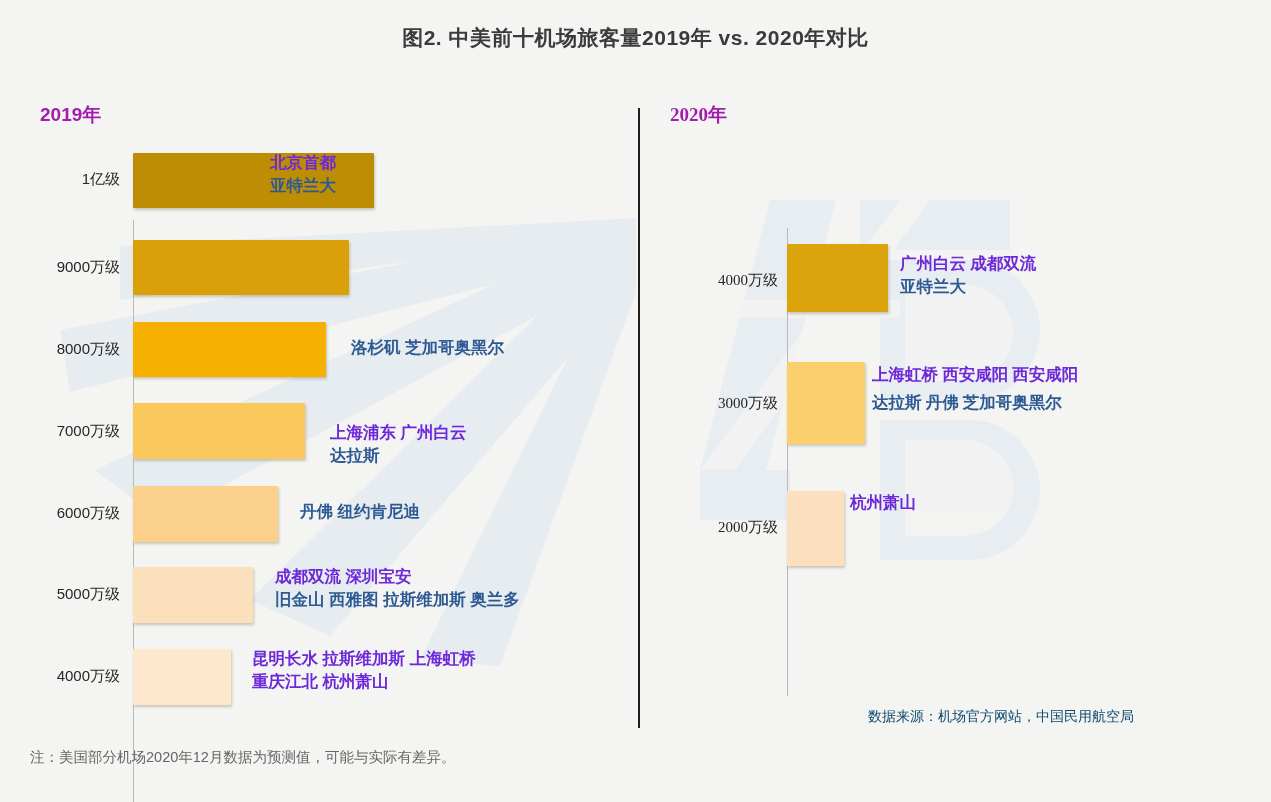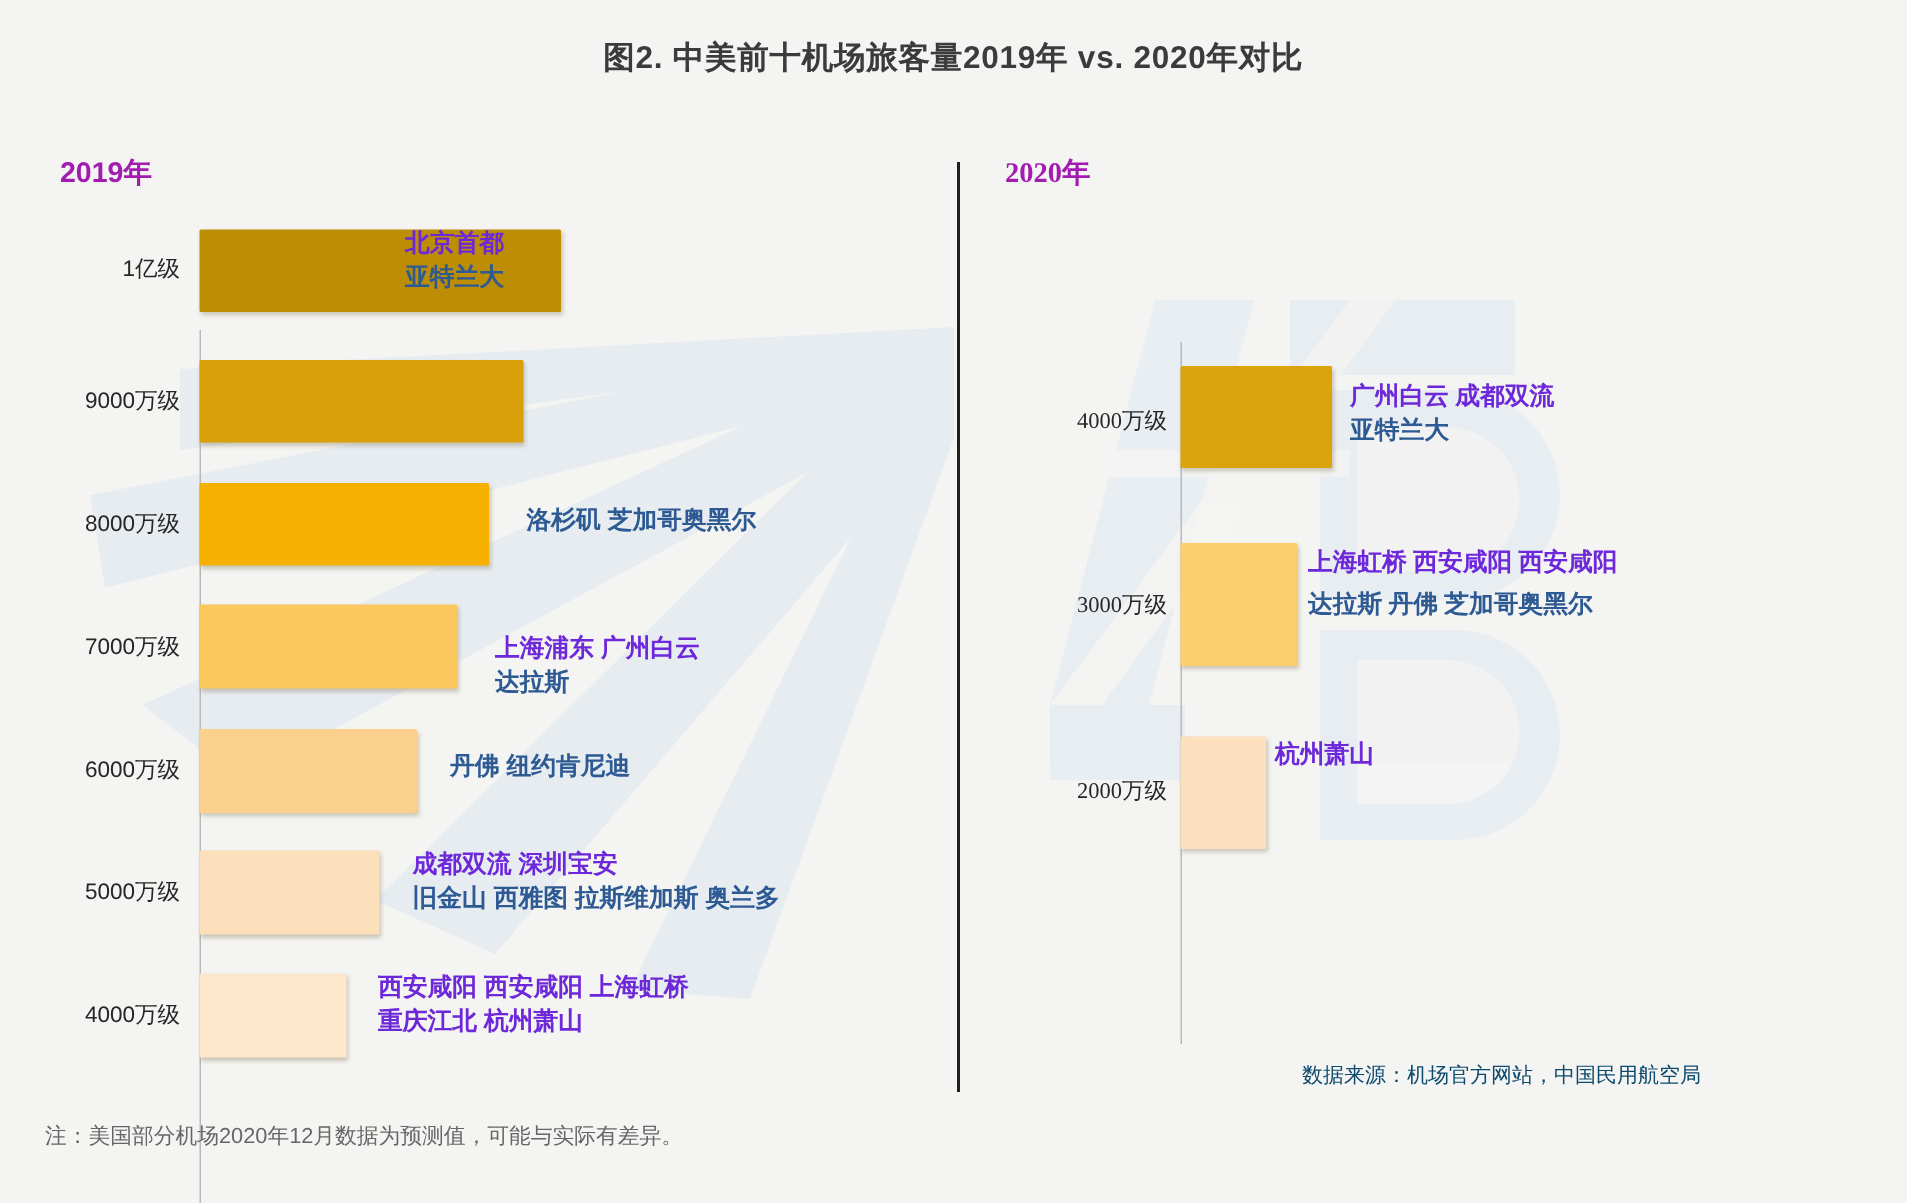--- a/index.html
+++ b/index.html
@@ -136,21 +136,21 @@
     <div class="names" style="left:275px;top:477px;">
       <div class="nline cn">成都双流  深圳宝安</div>
       <div class="nline us">旧金山  西雅图  拉斯维加斯  奥兰多</div>
     </div>
   </div>
 
   <div>
     <div class="cat" style="left:0;width:120px;top:579px;">4000万级</div>
     <div class="bar" style="left:133px;top:561px;width:98px;height:56px;background:#FDE8CE;"></div>
     <div class="names" style="left:252px;top:559px;">
-      <div class="nline cn">西安咸阳  西安咸阳  上海虹桥</div>
+      <div class="nline cn">昆明长水  拉斯维加斯  上海虹桥</div>
       <div class="nline cn">重庆江北  杭州萧山</div>
     </div>
   </div>
 </div>
 
 <div class="panel panel-right">
   <div class="panel-head">2020年</div>
   <div class="axis axis-right" style="left:149px;top:140px;height:468px;"></div>
 
   <div>

